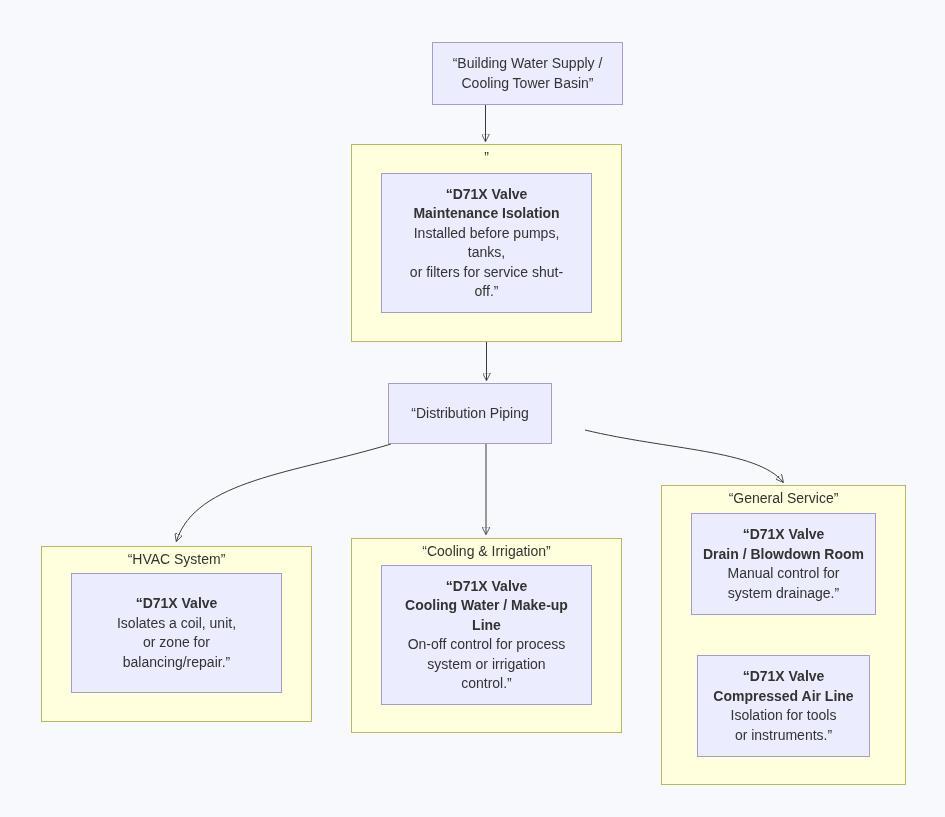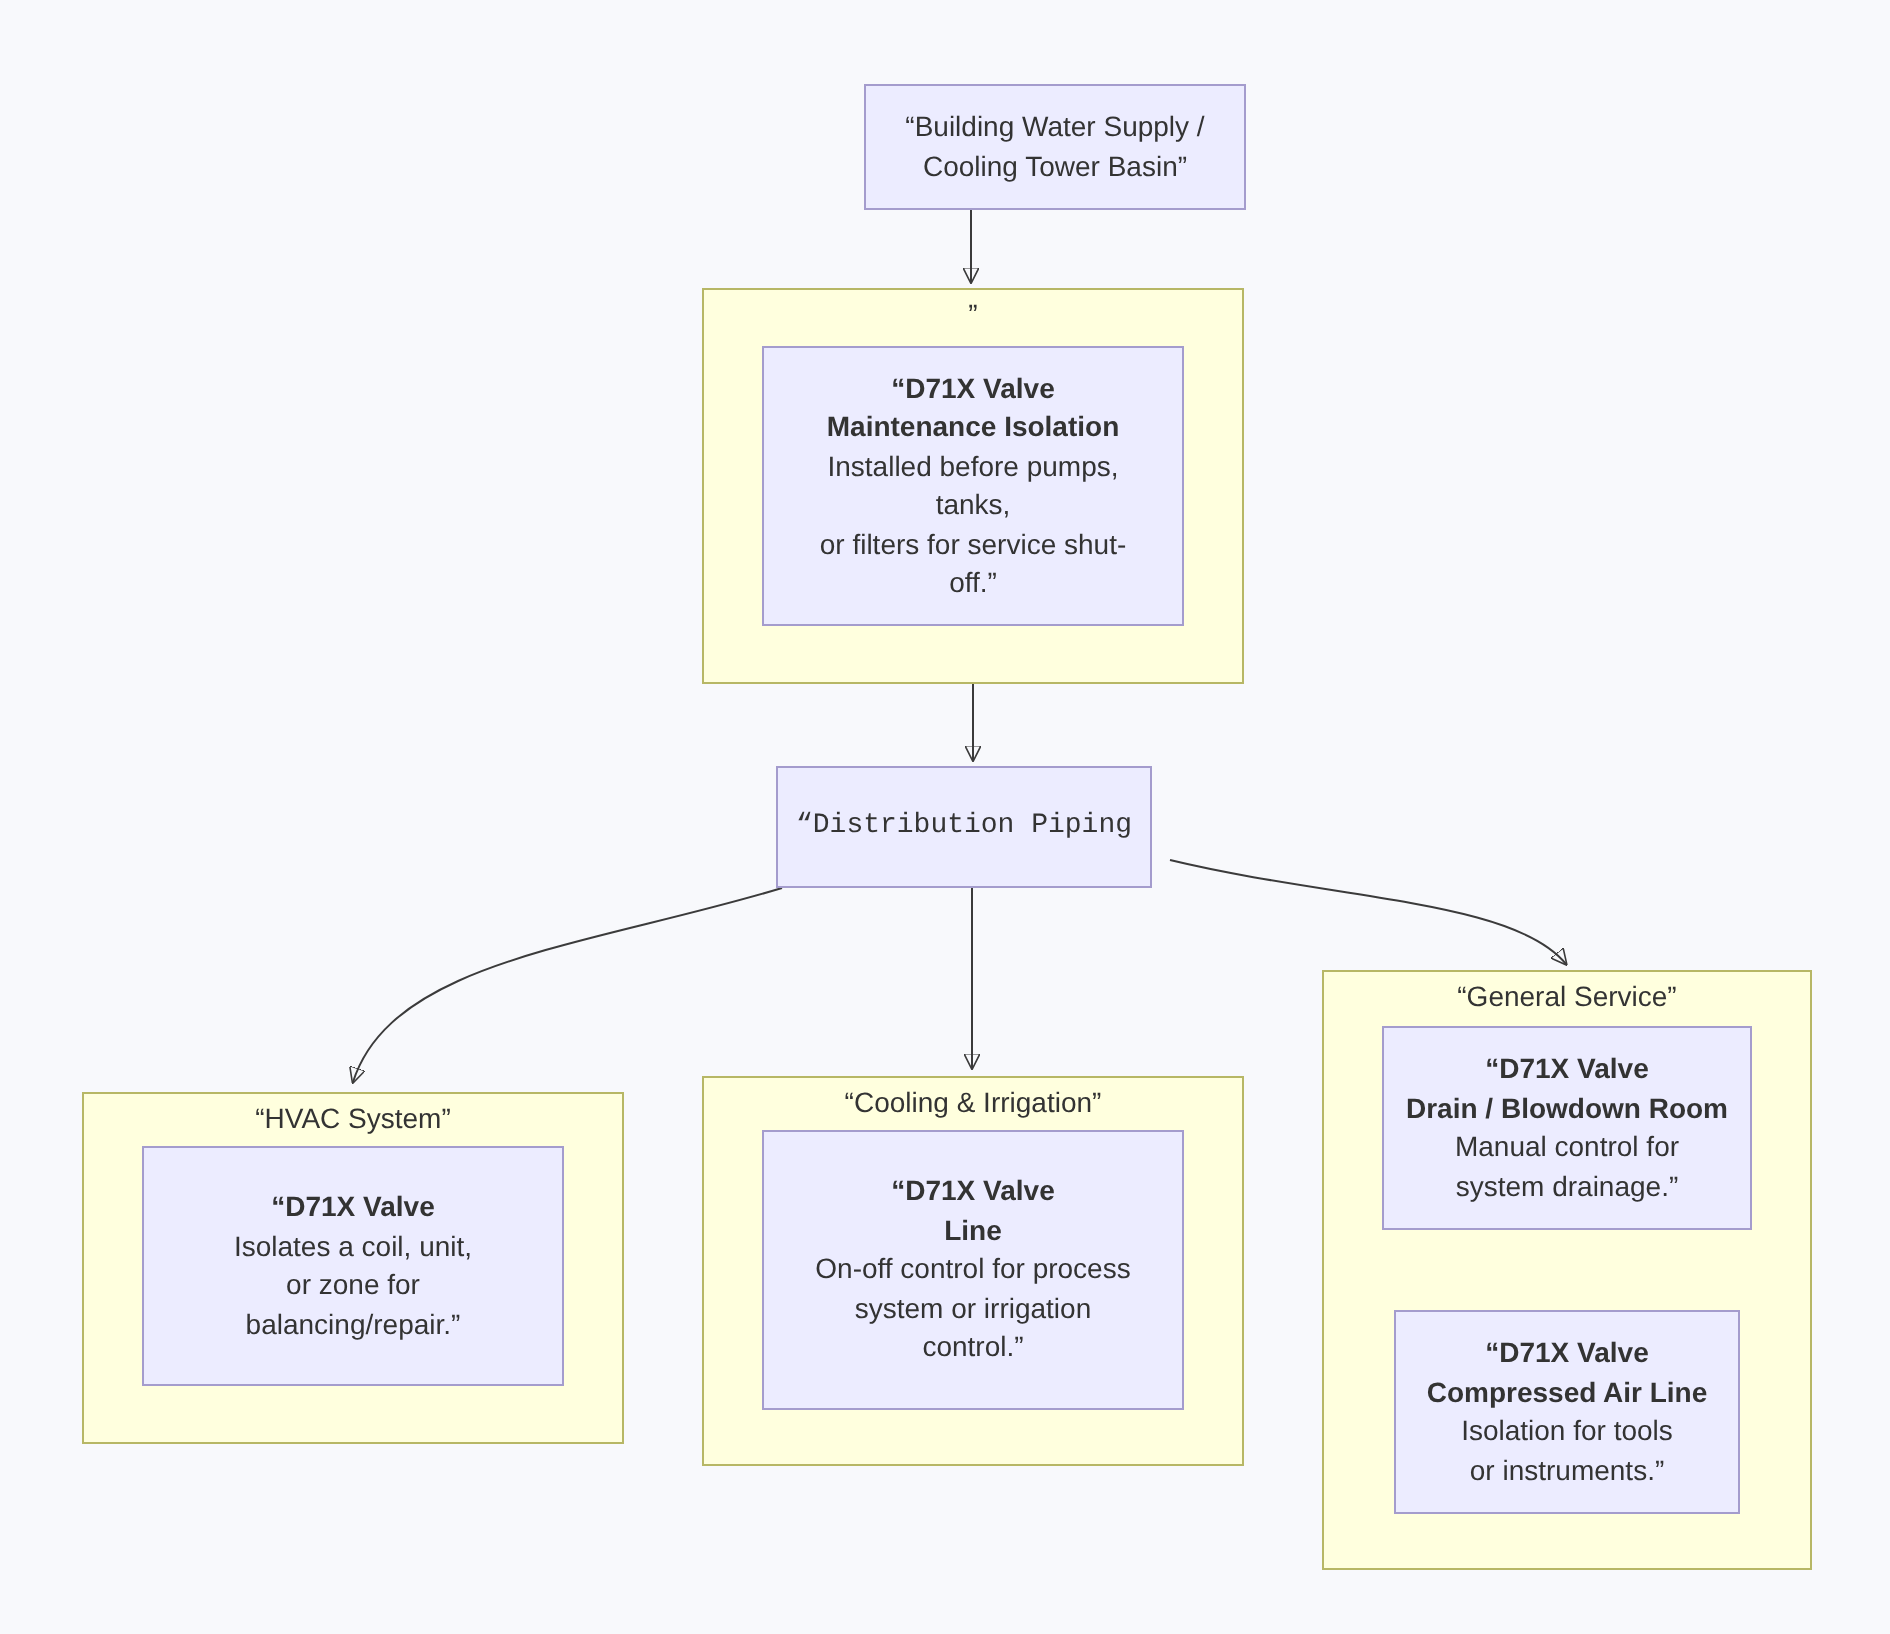--- a/index.html
+++ b/index.html
@@ -29,21 +29,21 @@
   }
   .ln { white-space:nowrap; }
   .b { font-weight:bold; }
   svg.edges { position:absolute; left:0; top:0; z-index:1; pointer-events:none; }
   svg.edges path { fill:none; stroke:var(--edge, #3b3b3b); stroke-width:1px; }
 
   
   #n-a     { left:390px; top:42px;  width:191px; height:63px;margin-left:42px; }
   #c-mech  { left:351px; top:144px; width:271px; height:198px; }
   #n-b     { left:381px; top:173px; width:211px; height:140px; }
-  #n-c     { left:388px; top:383px; width:188px; height:61px;font-family:Liberation Mono, monospace; }
+  #n-c     { left:388px; top:383px; width:164px; height:61px; }
   #c-hvac  { left:41px;  top:546px; width:271px; height:176px; }
   #n-hvac  { left:71px;  top:573px; width:211px; height:120px; }
   #c-cool  { left:351px; top:538px; width:271px; height:195px; }
   #n-cool  { left:381px; top:565px; width:211px; height:140px; }
   #c-gen   { left:661px; top:485px; width:245px; height:300px; }
   #n-drain { left:691px; top:513px; width:185px; height:102px; }
   #n-air   { left:697px; top:655px; width:173px; height:102px; }
 </style>
 </head>
 <body>
@@ -88,20 +88,21 @@
 
   <div class="node" id="n-hvac">
     <div class="ln b">“D71X Valve</div>
     <div class="ln">Isolates a coil, unit,</div>
     <div class="ln">or zone for</div>
     <div class="ln">balancing/repair.”</div>
   </div>
 
   <div class="node" id="n-cool">
     <div class="ln b">“D71X Valve</div>
+    <div class="ln b">Cooling Water / Make-up</div>
     <div class="ln b">Line</div>
     <div class="ln">On-off control for process</div>
     <div class="ln">system or irrigation</div>
     <div class="ln">control.”</div>
   </div>
 
   <div class="node" id="n-drain">
     <div class="ln b">“D71X Valve</div>
     <div class="ln b">Drain / Blowdown Room</div>
     <div class="ln">Manual control for</div>

